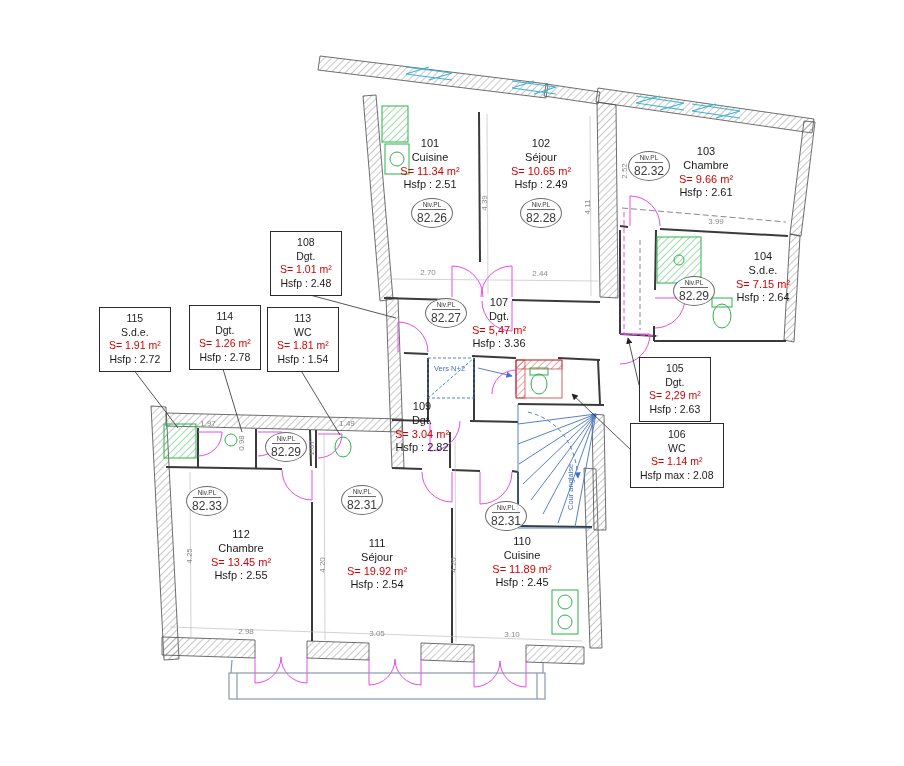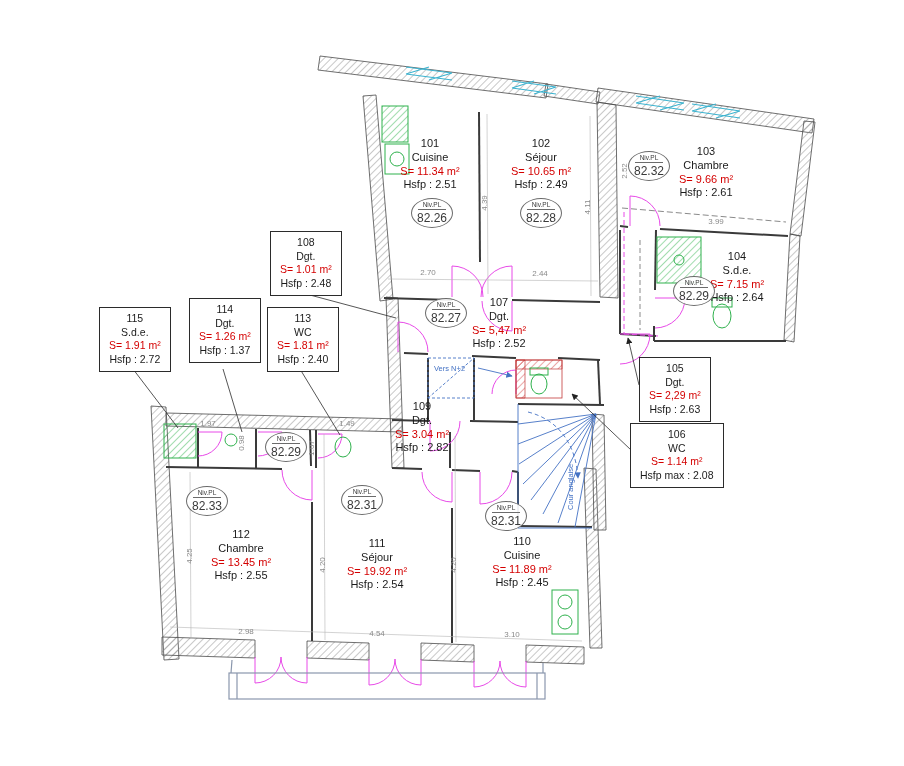--- a/index.html
+++ b/index.html
@@ -236,31 +236,31 @@
     <div>Séjour</div>
     <div class="area">S= 10.65 m²</div>
     <div>Hsfp : 2.49</div>
   </div>
   <div class="room-label" style="left:706px;top:145px">
     <div>103</div>
     <div>Chambre</div>
     <div class="area">S= 9.66 m²</div>
     <div>Hsfp : 2.61</div>
   </div>
-  <div class="room-label" style="left:737px;top:250px">
+  <div class="room-label" style="left:763px;top:250px">
     <div>104</div>
     <div>S.d.e.</div>
     <div class="area">S= 7.15 m²</div>
     <div>Hsfp : 2.64</div>
   </div>
   <div class="room-label" style="left:499px;top:296px">
     <div>107</div>
     <div>Dgt.</div>
     <div class="area">S= 5,47 m²</div>
-    <div>Hsfp : 2.52</div>
+    <div>Hsfp : 3.36</div>
   </div>
   <div class="room-label" style="left:422px;top:400px">
     <div>109</div>
     <div>Dgt.</div>
     <div class="area">S= 3.04 m²</div>
     <div>Hsfp : 2.82</div>
   </div>
   <div class="room-label" style="left:522px;top:535px">
     <div>110</div>
     <div>Cuisine</div>
@@ -285,31 +285,31 @@
     <div>Dgt.</div>
     <div class="area">S= 1.01 m²</div>
     <div>Hsfp : 2.48</div>
   </div>
   <div class="callout" style="left:99px;top:307px">
     <div>115</div>
     <div>S.d.e.</div>
     <div class="area">S= 1.91 m²</div>
     <div>Hsfp : 2.72</div>
   </div>
-  <div class="callout" style="left:189px;top:298px">
+  <div class="callout" style="left:189px;top:305px">
     <div>114</div>
     <div>Dgt.</div>
     <div class="area">S= 1.26 m²</div>
-    <div>Hsfp : 1.37</div>
+    <div>Hsfp : 2.78</div>
   </div>
   <div class="callout" style="left:267px;top:307px">
     <div>113</div>
     <div>WC</div>
     <div class="area">S= 1.81 m²</div>
-    <div>Hsfp : 2.40</div>
+    <div>Hsfp : 1.54</div>
   </div>
   <div class="callout" style="left:639px;top:357px">
     <div>105</div>
     <div>Dgt.</div>
     <div class="area">S= 2,29 m²</div>
     <div>Hsfp : 2.63</div>
   </div>
   <div class="callout" style="left:630px;top:423px">
     <div>106</div>
     <div>WC</div>
@@ -361,19 +361,19 @@
   <div class="dim v" style="left:624px;top:171px">2.52</div>
   <div class="dim" style="left:716px;top:221px">3.99</div>
   <div class="dim" style="left:208px;top:423px">1.97</div>
   <div class="dim v" style="left:241px;top:443px">0.98</div>
   <div class="dim" style="left:347px;top:423px">1.49</div>
   <div class="dim v" style="left:311px;top:448px">1.07</div>
   <div class="dim v" style="left:189px;top:556px">4.25</div>
   <div class="dim v" style="left:322px;top:565px">4.20</div>
   <div class="dim v" style="left:453px;top:565px">4.20</div>
   <div class="dim" style="left:246px;top:631px">2.98</div>
-  <div class="dim" style="left:377px;top:633px">4.54</div>
+  <div class="dim" style="left:377px;top:633px">3.05</div>
   <div class="dim" style="left:512px;top:634px">3.10</div>
 
   <div class="blue-note" style="left:434px;top:364px">Vers N+2</div>
   <div class="blue-note v" style="left:566px;top:510px">Cour anglaise</div>
 
 </div>
 
 </body></html>

